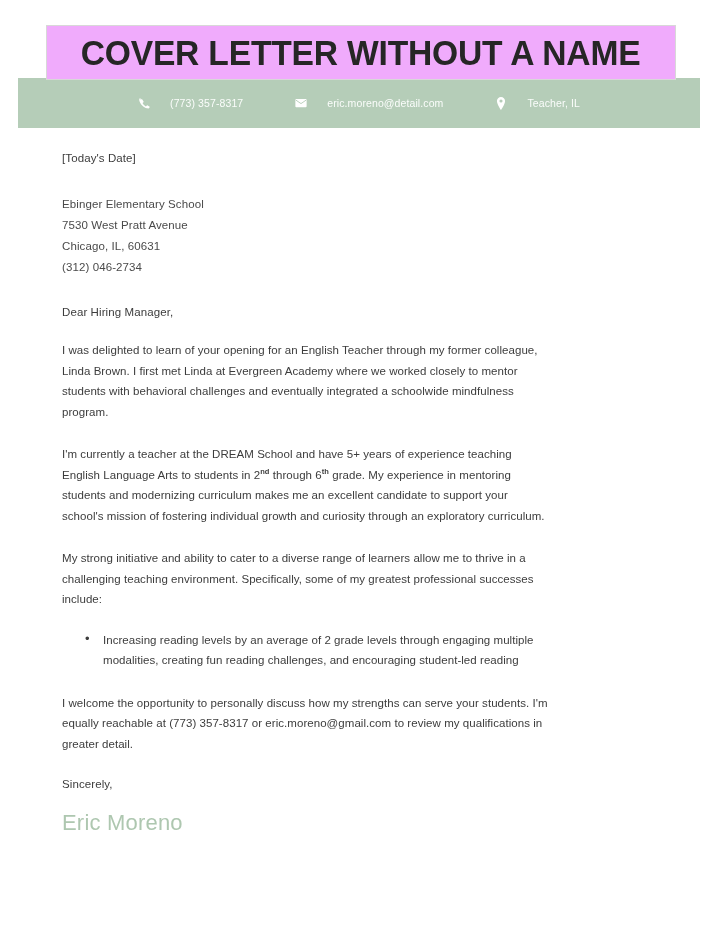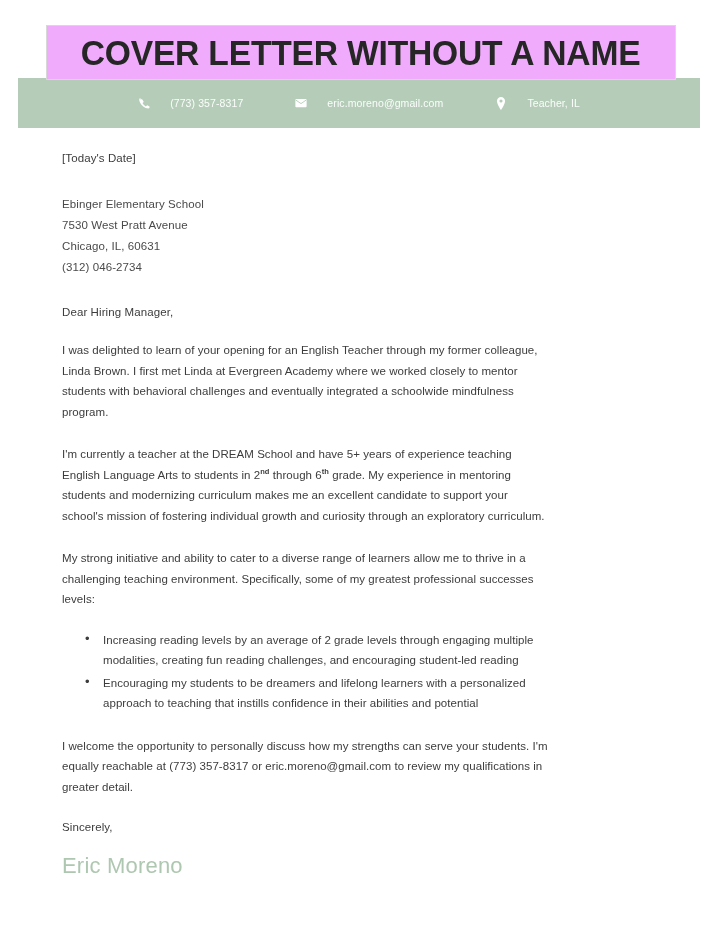--- a/index.html
+++ b/index.html
@@ -188,21 +188,21 @@
       <span class="contact-text">(773) 357-8317</span>
     </div>
 
     <div class="contact-item">
       <span class="ico">
         <svg width="12" height="10" viewBox="0 0 16 12" fill="currentColor">
           <rect x="0.5" y="0.5" width="15" height="11" rx="1.2"></rect>
           <path d="M1 2l7 4.8L15 2" stroke="#b5cdb8" stroke-width="1.2" fill="none"></path>
         </svg>
       </span>
-      <span class="contact-text">eric.moreno@gmail.com</span>
+      <span class="contact-text">eric.moreno@detail.com</span>
     </div>
 
     <div class="contact-item">
       <span class="ico">
         <svg width="10" height="13" viewBox="0 0 12 16" fill="currentColor">
           <path d="M6 0C3.2 0 1 2.2 1 5c0 3.6 4.3 10.3 4.5 10.6.2.3.6.3.8 0C6.7 15.3 11 8.6 11 5c0-2.8-2.2-5-5-5z"></path>
           <circle cx="6" cy="5" r="1.9" fill="#b5cdb8"></circle>
         </svg>
       </span>
       <span class="contact-text">Teacher, IL</span>
@@ -221,25 +221,24 @@
     <div>Chicago, IL, 60631</div>
     <div>(312) 046-2734</div>
   </div>
 
   <div class="salutation">Dear Hiring Manager,</div>
 
   <p class="para">I was delighted to learn of your opening for an English Teacher through my former colleague, Linda Brown. I first met Linda at Evergreen Academy where we worked closely to mentor students with behavioral challenges and eventually integrated a schoolwide mindfulness program.</p>
 
   <p class="para"><span>I'm currently a teacher at the DREAM School and have 5+ years of experience teaching English Language Arts to students in 2</span><sup>nd</sup><span> through 6</span><sup>th</sup><span> grade. My experience in mentoring students and modernizing curriculum makes me an excellent candidate to support your school's mission of fostering individual growth and curiosity through an exploratory curriculum.</span></p>
 
-  <p class="para">My strong initiative and ability to cater to a diverse range of learners allow me to thrive in a challenging teaching environment. Specifically, some of my greatest professional successes levels:</p>
+  <p class="para">My strong initiative and ability to cater to a diverse range of learners allow me to thrive in a challenging teaching environment. Specifically, some of my greatest professional successes include:</p>
 
   <ul class="bullets">
     <li>Increasing reading levels by an average of 2 grade levels through engaging multiple modalities, creating fun reading challenges, and encouraging student-led reading</li>
-    <li>Encouraging my students to be dreamers and lifelong learners with a personalized approach to teaching that instills confidence in their abilities and potential</li>
   </ul>
 
   <p class="para">I welcome the opportunity to personally discuss how my strengths can serve your students. I'm equally reachable at (773) 357-8317 or eric.moreno@gmail.com to review my qualifications in greater detail.</p>
 
   <div class="closing">Sincerely,</div>
 
   <div class="signature">Eric Moreno</div>
 
 </div>
 

